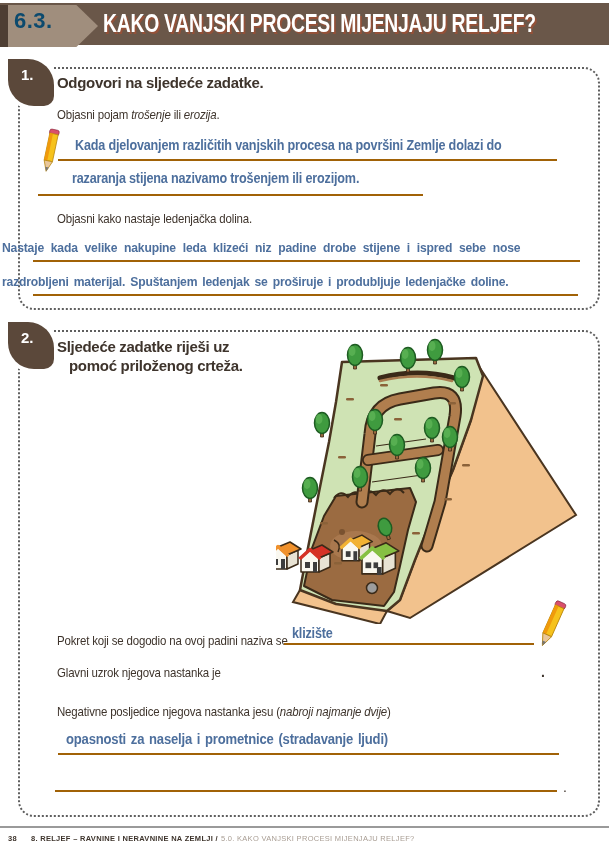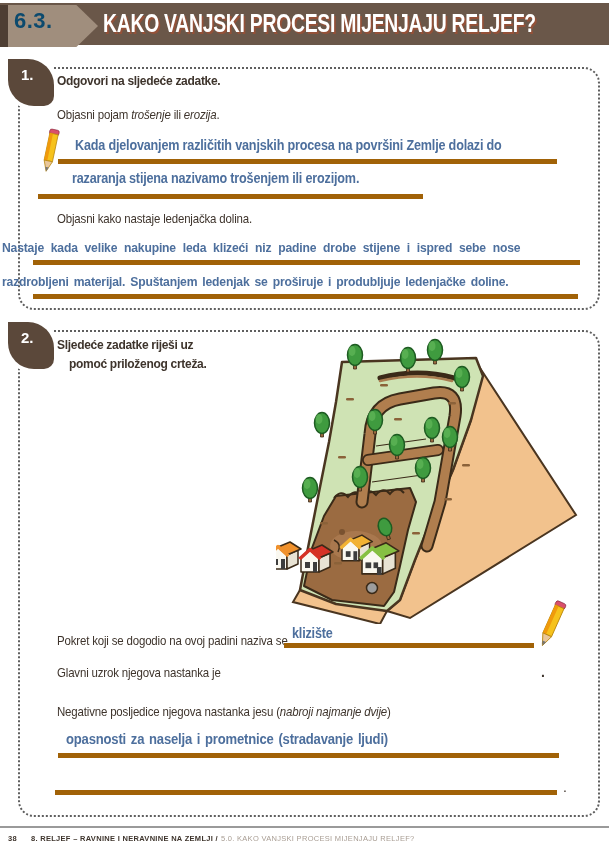--- a/index.html
+++ b/index.html
@@ -21,26 +21,26 @@
   .tbox{position:absolute;border:2px dotted #5f5f5f;border-radius:4px 16px 16px 16px;}
   .box1{left:18px;top:67px;width:578px;height:239px;}
   .box2{left:18px;top:330px;width:578px;height:483px;}
   .badge{position:absolute;width:46px;height:47px;background:#5b483a;border-radius:0 26px 10px 26px;
         box-shadow:0 0 0 4px #fff;color:#fff;font-weight:bold;font-size:15px;}
   .badge span{position:absolute;left:13px;top:7px;}
   .badge1{left:8px;top:59px;}
   .badge2{left:8px;top:322px;}
 
   
-  .h{position:absolute;font-weight:bold;font-size:12px;letter-spacing:-0.3px;white-space:nowrap;color:#3e342c;}
+  .h{position:absolute;font-weight:bold;font-size:15px;letter-spacing:-0.3px;white-space:nowrap;color:#3e342c;}
   .t{position:absolute;font-size:13.5px;letter-spacing:-0.2px;white-space:nowrap;color:#3e342c;
      transform:scaleX(.85);transform-origin:left top;}
   .ans{font-weight:bold;font-size:14px;color:#4d6f9d;letter-spacing:-0.2px;white-space:nowrap;
      display:inline-block;transform:scaleX(.9);transform-origin:left bottom;}
-  .uline{position:absolute;border-bottom:5px solid #a16207;}
+  .uline{position:absolute;border-bottom:2px solid #a16207;}
   .dot{position:absolute;font-size:14px;font-weight:bold;color:#3e342c;}
 
   
   .pencil{position:absolute;}
 
   
   .footer-rule{position:absolute;left:0;top:826px;width:609px;border-top:2px solid #9a9a9a;}
   .footer{position:absolute;left:8px;top:834px;font-size:7.5px;letter-spacing:0.3px;white-space:nowrap;}
   .footer .pg{font-weight:bold;margin-right:14px;}
   .footer .chap{font-weight:bold;margin-right:3px;}

